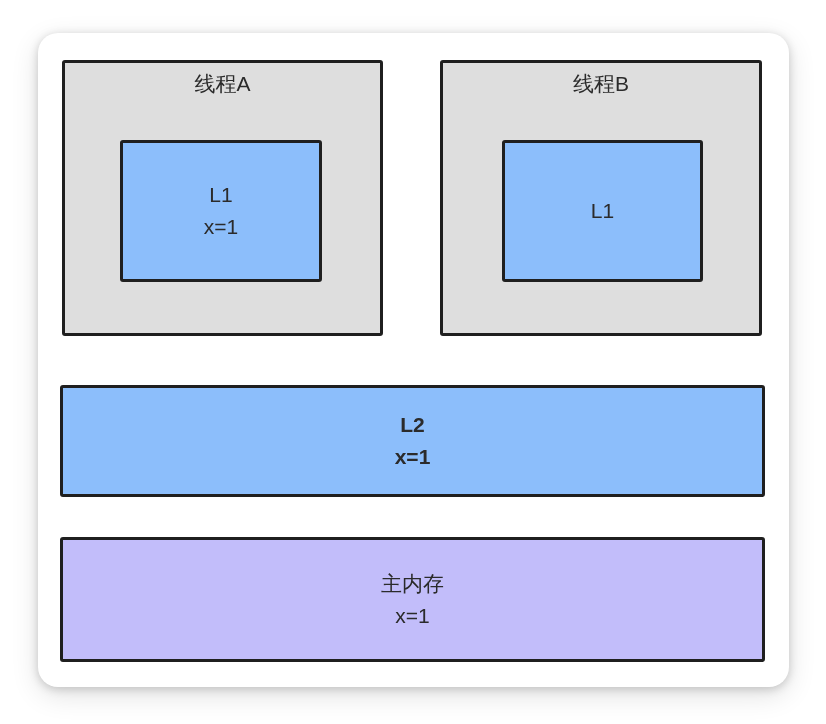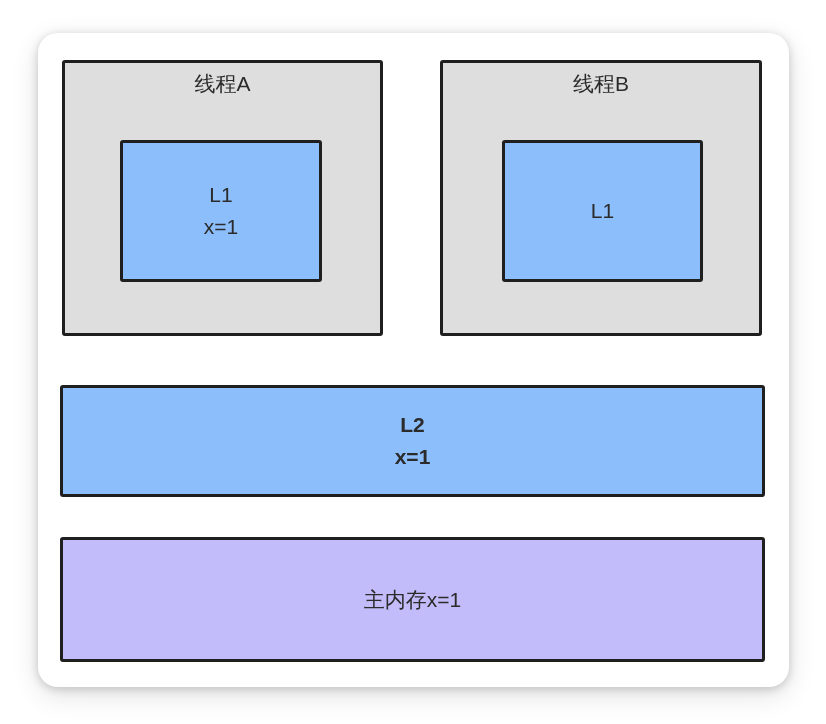--- a/index.html
+++ b/index.html
@@ -51,20 +51,21 @@
     flex-direction: column;
     align-items: center;
     justify-content: center;
   }
   .l1-a { left: 82px;  top: 107px; width: 202px; height: 142px; }
   .l1-b { left: 464px; top: 107px; width: 201px; height: 142px; }
   .l2  { left: 22px; top: 352px; width: 705px; height: 112px; font-weight: bold; }
   .memory-box {
     background: #c2bdfa;
     display: flex;
+    flex-direction: column;
     align-items: center;
     justify-content: center;
   }
   .main-memory { left: 22px; top: 504px; width: 705px; height: 125px; }
   .line { display: block; }
 </style>
 </head>
 <body>
 
 <div class="stage">

